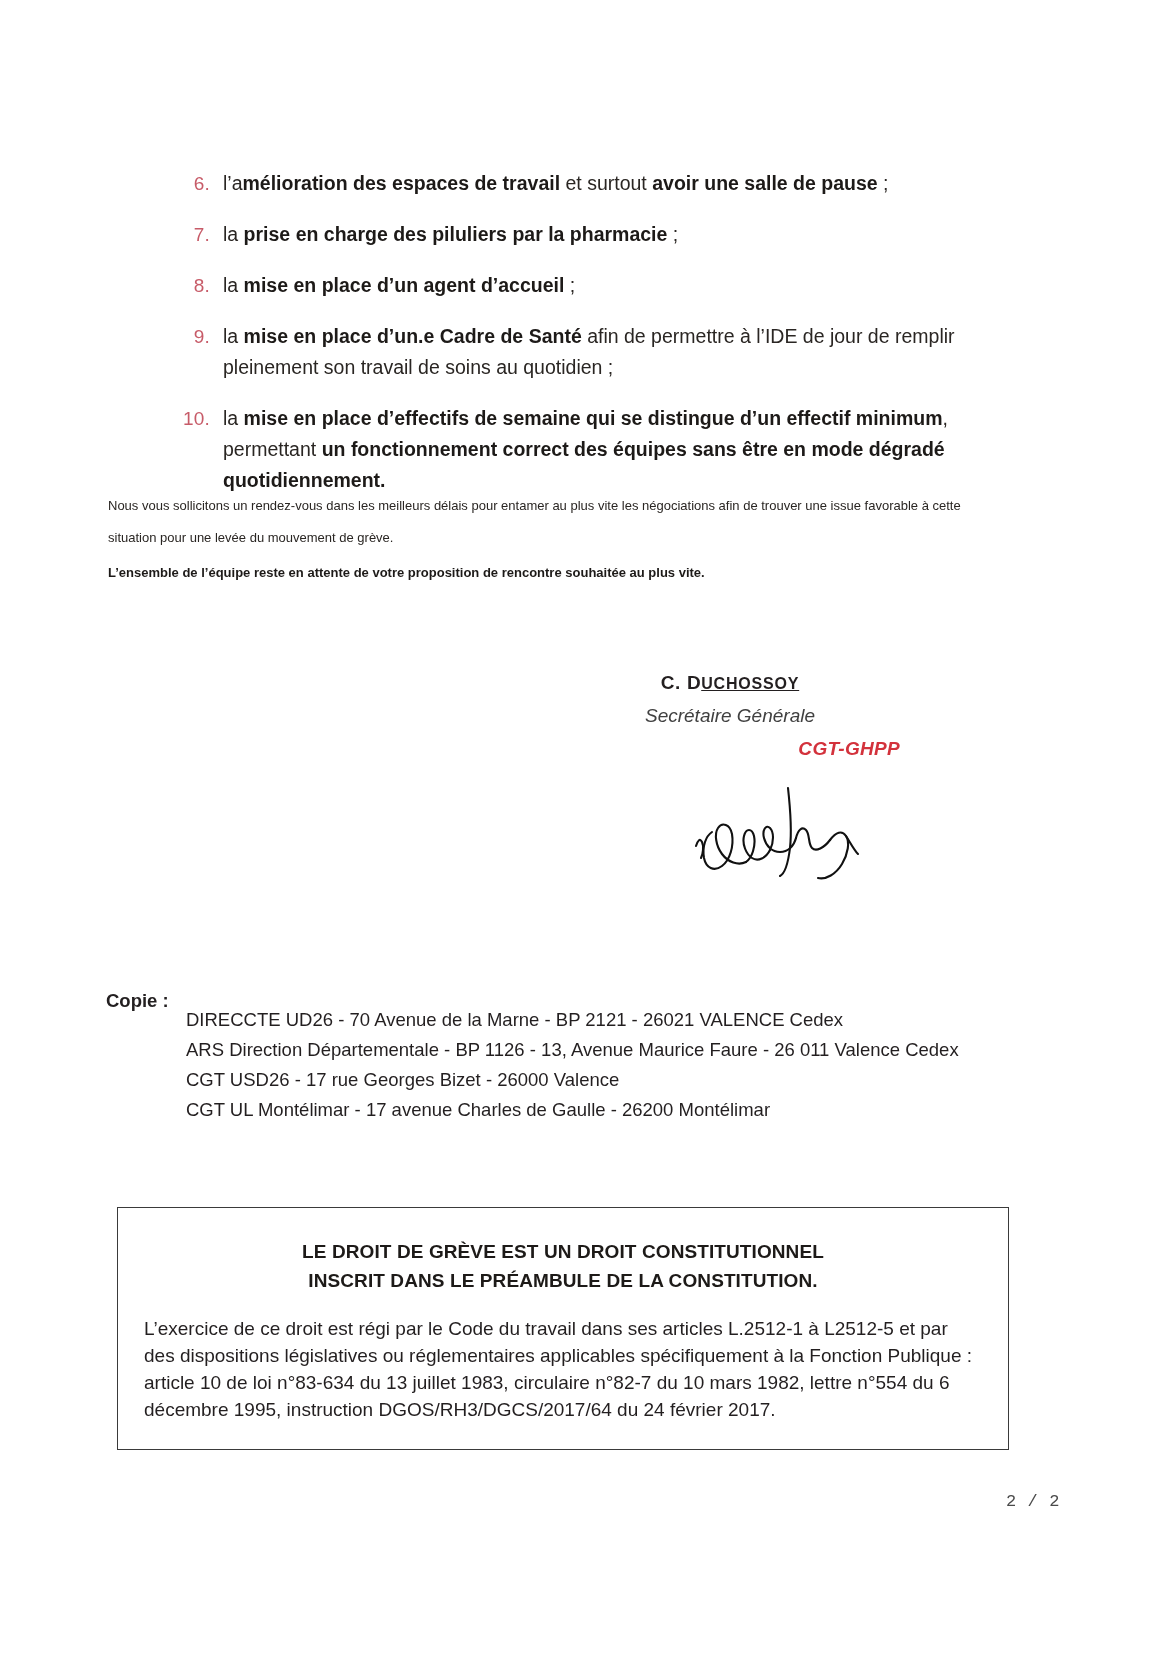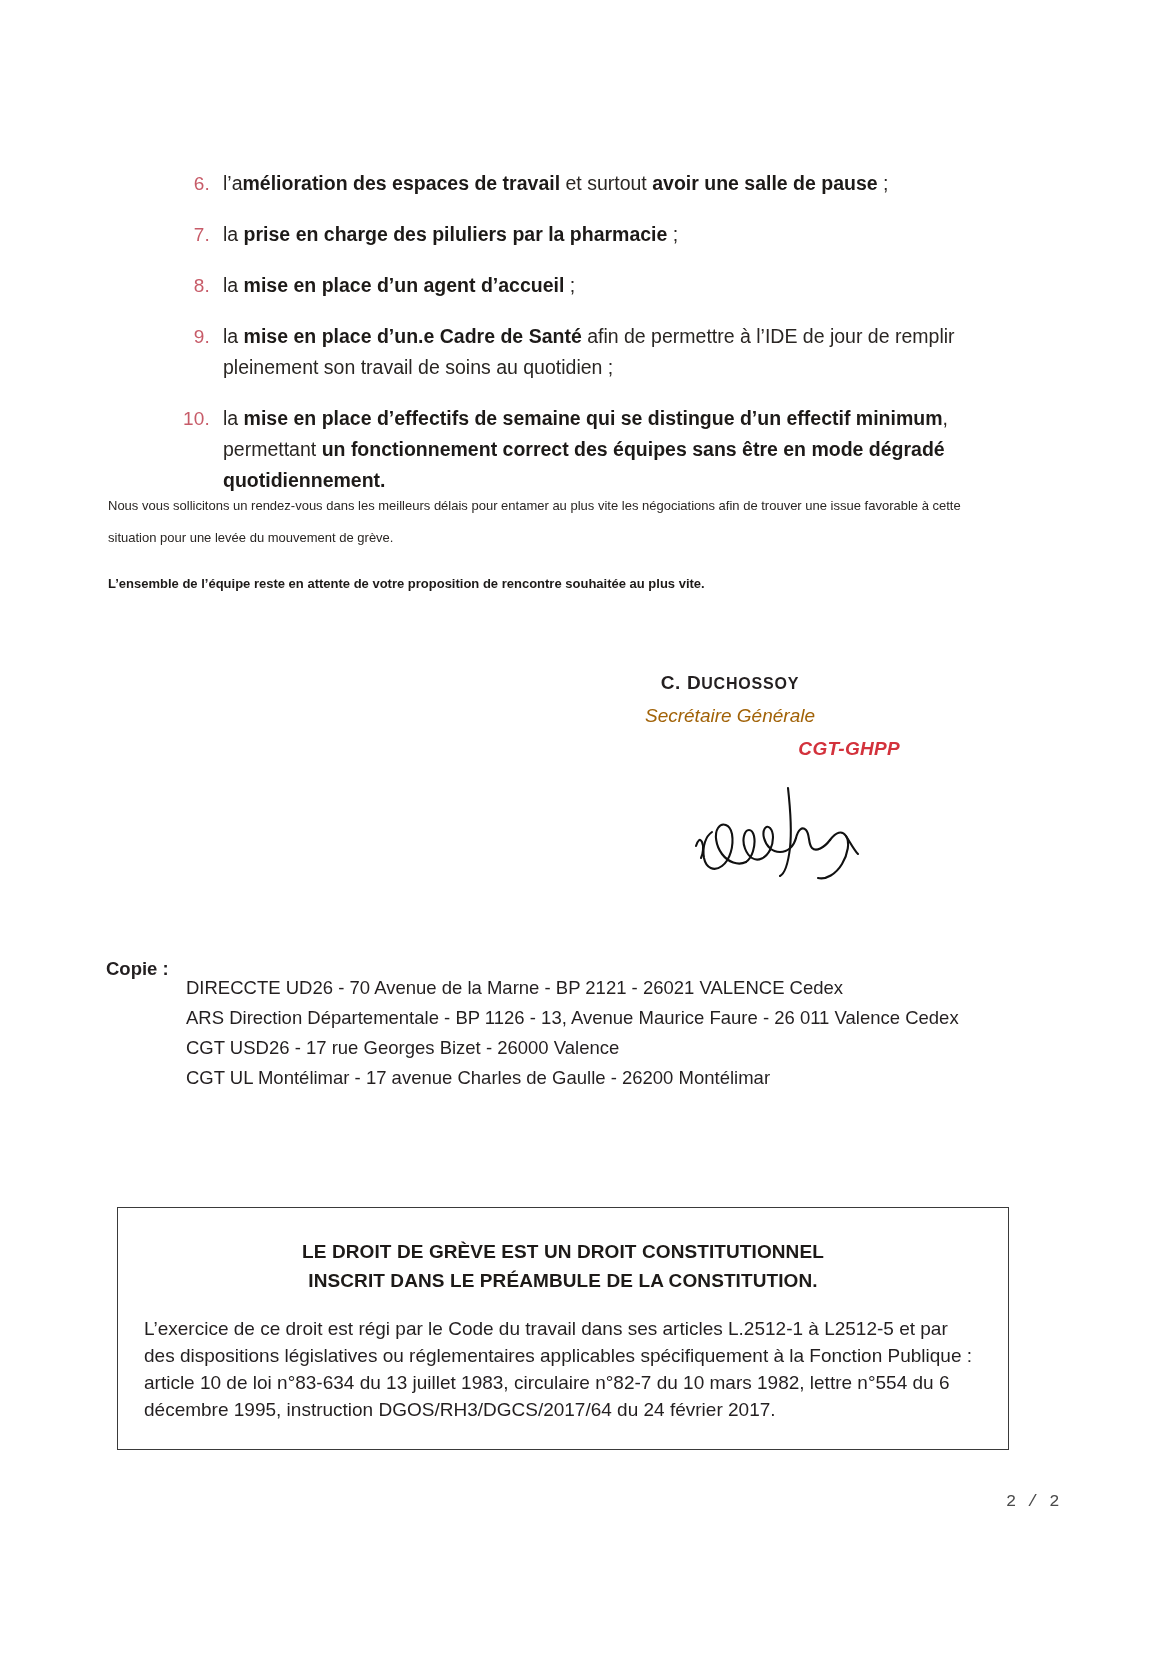--- a/index.html
+++ b/index.html
@@ -57,47 +57,48 @@
     top: 490px;
     width: 898px;
     font-size: 13px;
     line-height: 31.5px;
     color: #2a2623;
   }
   .closing p { margin: 0; }
   .closing .strong-line {
     font-weight: 700;
     color: #1d1a18;
-    margin-top: 15px;
+    margin-top: 4px;
   }
   .closing .salutation { margin-top: 26px; }
 
   
   .signature {
     position: absolute;
     left: 560px;
     top: 672px;
     width: 340px;
     text-align: center;
   }
   .sig-name {
     font-size: 19px;
     font-weight: 700;
     letter-spacing: 0.6px;
     color: #231f20;
   }
   .sig-name .cap-small {
     font-size: 16px;
     letter-spacing: 0.8px;
+    text-decoration: underline;
   }
   .sig-role {
     font-size: 19px;
     font-style: italic;
     margin-top: 11px;
-    color: #a16207;
+    color: #404040;
   }
   .sig-org {
     font-size: 19px;
     font-style: italic;
     font-weight: 700;
     margin-top: 11px;
     color: #d3323c;
     letter-spacing: 0.3px;
     text-align: right;
   }
@@ -106,21 +107,21 @@
     left: 130px;
     top: 108px;
     width: 180px;
     height: 120px;
   }
 
   
   .copie {
     position: absolute;
     left: 106px;
-    top: 954px;
+    top: 986px;
     width: 900px;
     font-size: 18.5px;
     line-height: 30px;
     color: #231f20;
   }
   .copie-row { display: flex; align-items: flex-start; }
   .copie-label {
     flex: 0 0 80px;
     font-weight: 700;
     padding-top: 0;

